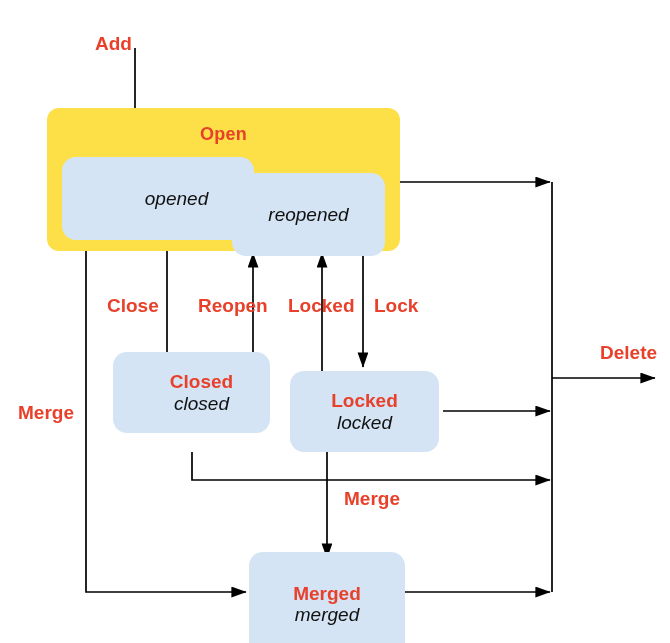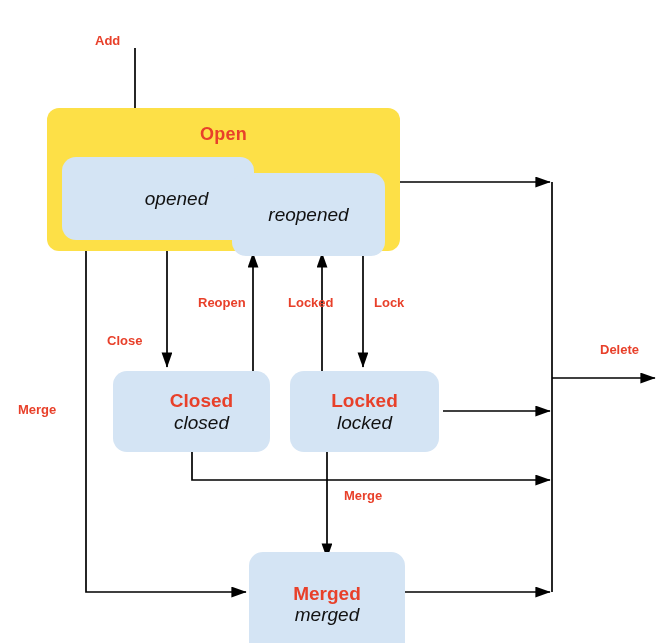--- a/index.html
+++ b/index.html
@@ -74,21 +74,21 @@
   .state-sub {
     font-style: italic;
     font-size: 19px;
     color: #111111;
     line-height: 1.12;
   }
   .edge-label {
     position: absolute;
     color: #e8402a;
     font-weight: bold;
-    font-size: 13px;
+    font-size: 19px;
     white-space: nowrap;
   }
 </style>
 </head>
 <body>
 
 <div id="diagram-root">
 
   <svg id="wires" viewBox="0 0 670 643" xmlns="http://www.w3.org/2000/svg">
     <defs>
@@ -132,38 +132,38 @@
   </div>
 
   <div class="substate" style="left:62px; top:157px; width:155px; height:83px;padding-left:37px;">
     <span class="substate-label">opened</span>
   </div>
 
   <div class="substate" style="left:232px; top:157px; width:153px; height:83px;margin-top:16px;">
     <span class="substate-label">reopened</span>
   </div>
 
-  <div class="node state-box" style="left:113px; top:371px; width:157px; height:81px;padding-left:20px;">
+  <div class="node state-box" style="left:113px; top:352px; width:157px; height:81px;padding-left:20px;">
     <div class="state-title">Closed</div>
     <div class="state-sub">closed</div>
   </div>
 
   <div class="node state-box" style="left:290px; top:371px; width:149px; height:81px;">
     <div class="state-title">Locked</div>
     <div class="state-sub">locked</div>
   </div>
 
   <div class="node state-box" style="left:249px; top:552px; width:156px; height:104px;">
     <div class="state-title">Merged</div>
     <div class="state-sub">merged</div>
   </div>
 
   <div class="edge-label" style="left:95px; top:33px;">Add</div>
 
-  <div class="edge-label" style="left:107px; top:295px;margin-top:38px;">Close</div>
+  <div class="edge-label" style="left:107px; top:295px;">Close</div>
 
   <div class="edge-label" style="left:198px; top:295px;">Reopen</div>
 
   <div class="edge-label" style="left:288px; top:295px;">Locked</div>
 
   <div class="edge-label" style="left:374px; top:295px;">Lock</div>
 
   <div class="edge-label" style="left:18px; top:402px;">Merge</div>
 
   <div class="edge-label" style="left:344px; top:488px;">Merge</div>

